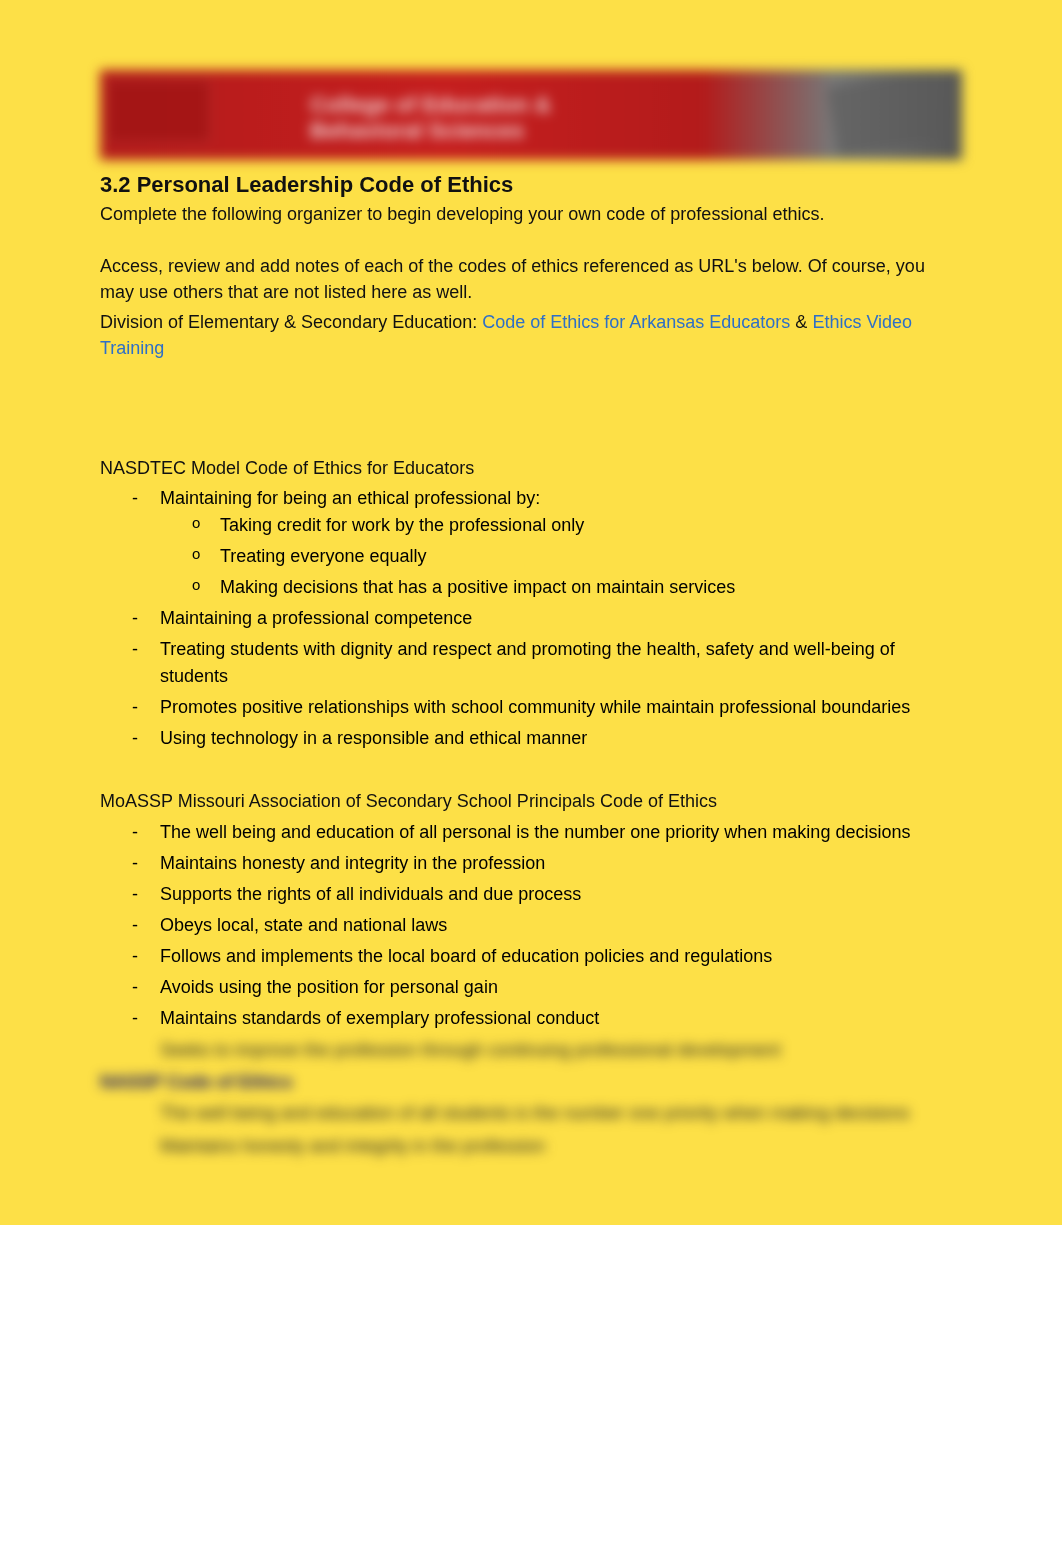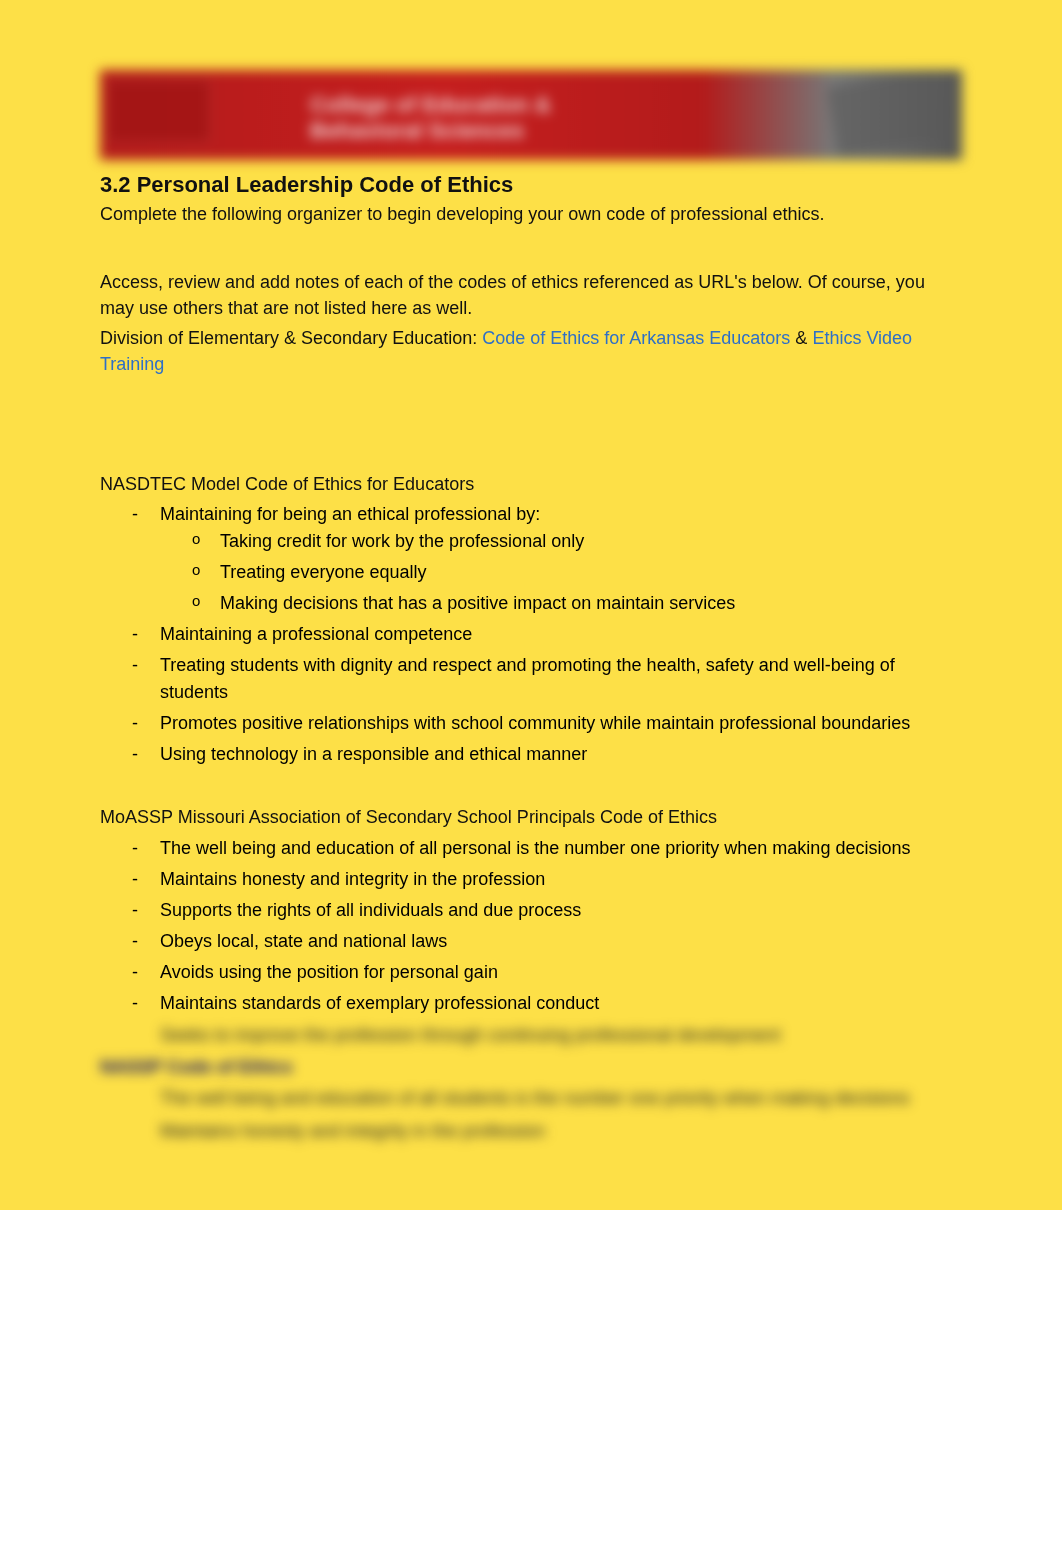--- a/index.html
+++ b/index.html
@@ -46,21 +46,21 @@
   }
   .title {
     font-size: 22px;
     font-weight: bold;
     color: #111;
     margin-bottom: 6px;
   }
   .subtitle {
     font-size: 18px;
     color: #111;
-    margin-bottom: 44px;
+    margin-bottom: 28px;
   }
   .block {
     font-size: 18px;
     color: #111;
     margin-bottom: 4px;
     line-height: 1.45;
   }
   .link {
     color: #2e6fc7;
   }
@@ -152,20 +152,21 @@
   </ul>
 
   <div class="section-gap-sm"></div>
 
   <div class="block">MoASSP Missouri Association of Secondary School Principals Code of Ethics</div>
   <ul class="dash">
     <li>The well being and education of all personal is the number one priority when making decisions</li>
     <li>Maintains honesty and integrity in the profession</li>
     <li>Supports the rights of all individuals and due process</li>
     <li>Obeys local, state and national laws</li>
+    <li>Follows and implements the local board of education policies and regulations</li>
     <li>Avoids using the position for personal gain</li>
     <li>Maintains standards of exemplary professional conduct</li>
   </ul>
 
   <div class="blur-body">
     <span class="item">Seeks to improve the profession through continuing professional development</span>
   </div>
   <div class="blur-line">NASSP Code of Ethics</div>
   <div class="blur-body">
     <span class="item">The well being and education of all students is the number one priority when making decisions</span>

